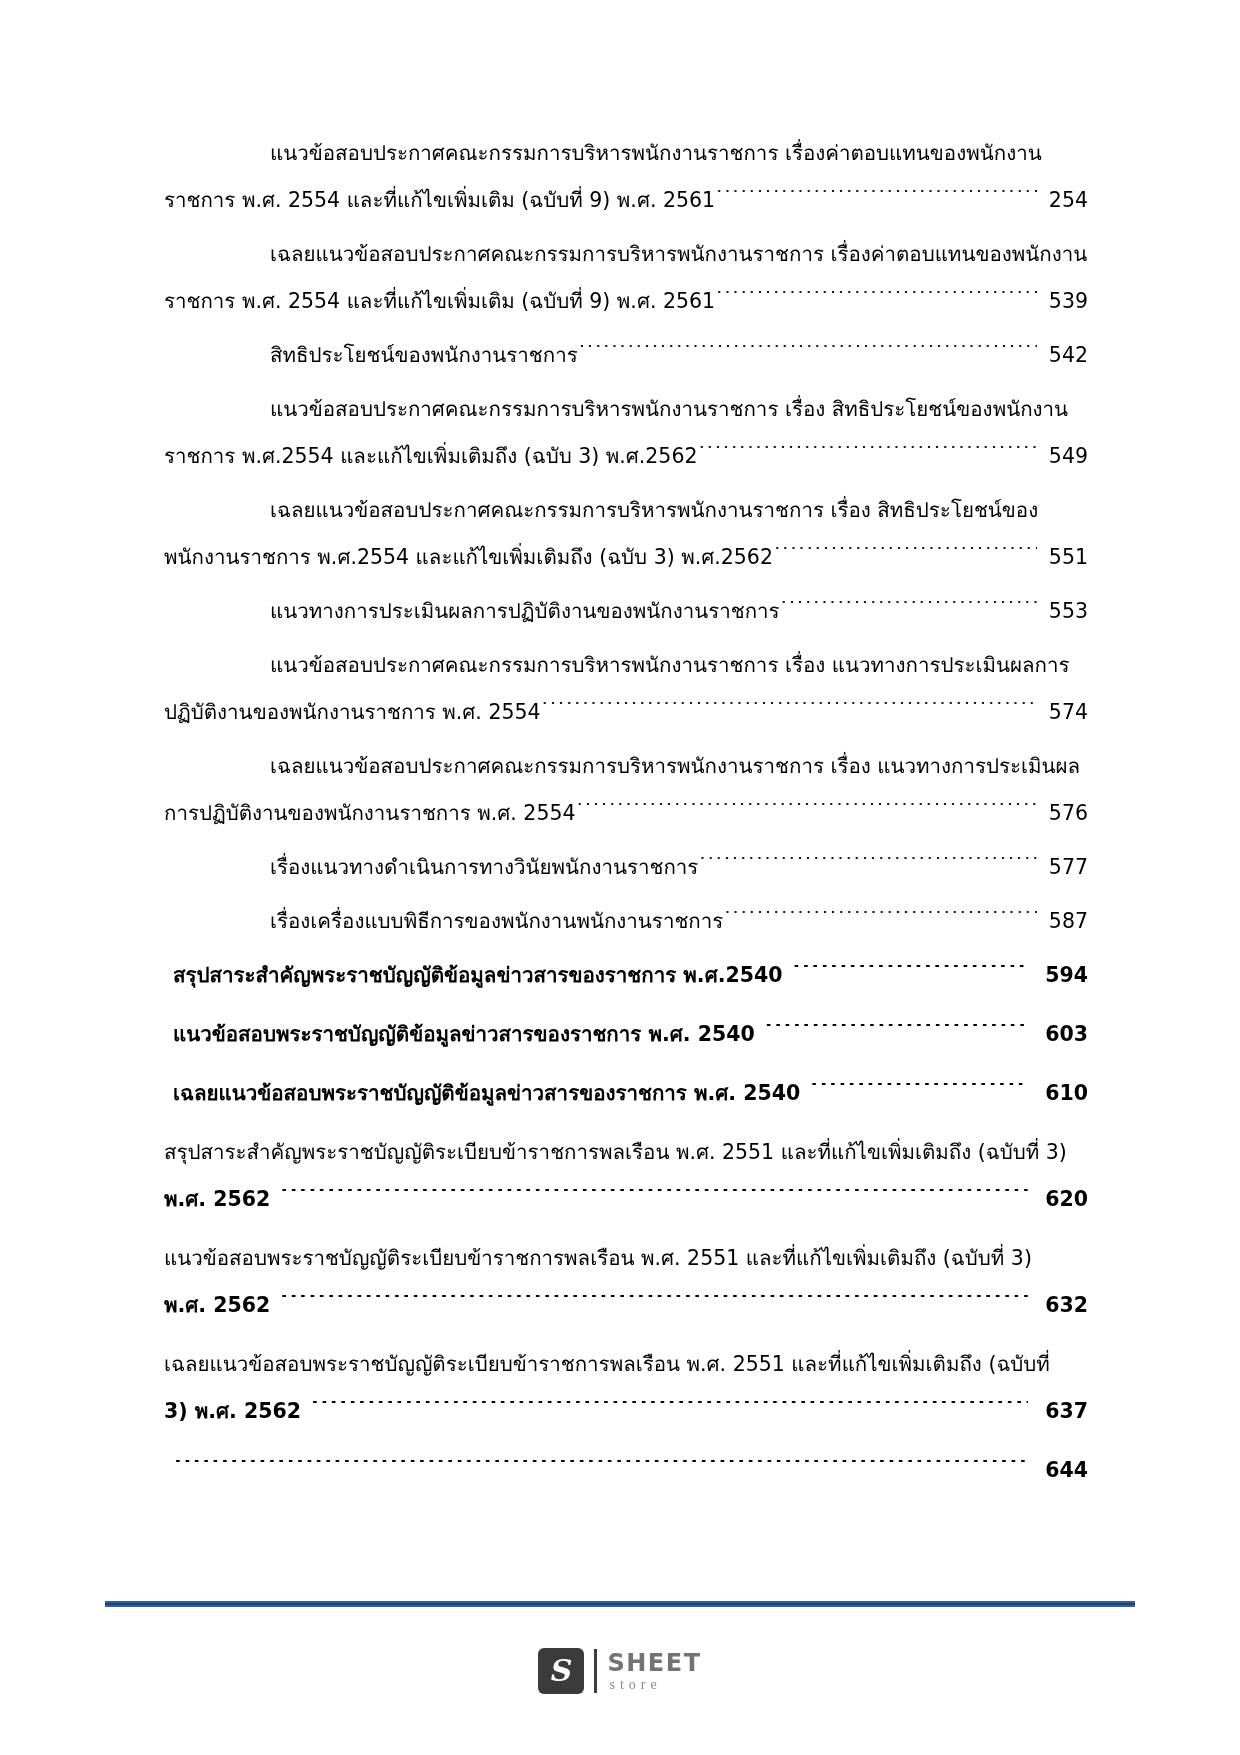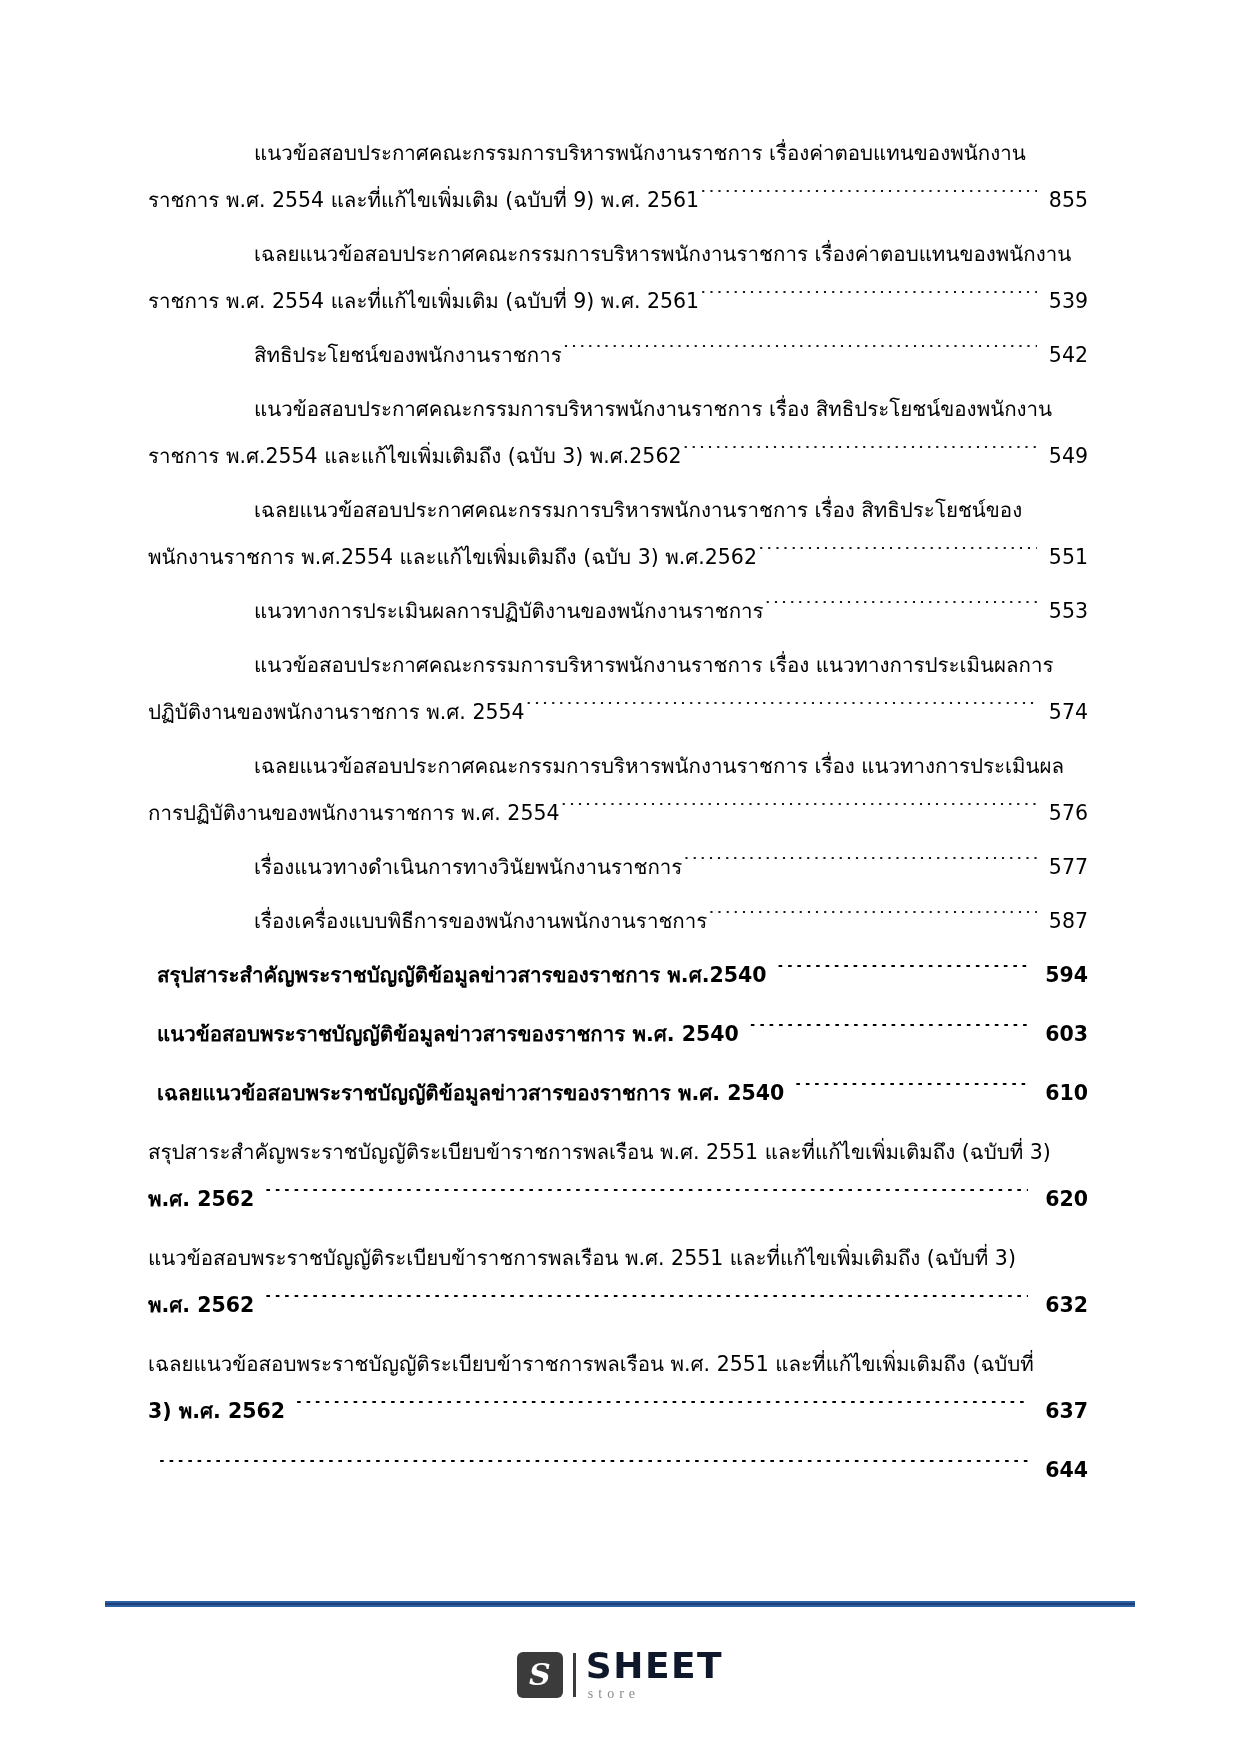--- a/index.html
+++ b/index.html
@@ -21,21 +21,21 @@
   }
   .content {
     position: absolute;
     left: 148px;
     top: 130px;
     width: 940px;
   }
 
   
   .toc-entry {
-    margin: 0 0 7px 0;
+    margin: 0 0 7px 16px;
     padding: 0;
   }
   .toc-line {
     display: flex;
     align-items: center;
     width: 100%;
     font-size: 20.5px;
     line-height: 47px;
     white-space: nowrap;
   }
@@ -136,23 +136,23 @@
   }
   .logo-words {
     display: flex;
     flex-direction: column;
     justify-content: center;
     line-height: 1;
   }
   .logo-sheet {
     font-family: "DejaVu Sans", "Liberation Sans", sans-serif;
     font-weight: bold;
-    font-size: 36px;
+    font-size: 24px;
     letter-spacing: 1.5px;
-    color: #0f172a;
+    color: #737373;
   }
   .logo-store {
     font-family: Liberation Serif, serif;
     font-size: 14px;
     letter-spacing: 5px;
     color: #8a8a8a;
     margin-top: 3px;
     padding-left: 2px;
   }
 </style>
@@ -160,21 +160,21 @@
 <body>
 
 <div class="page">
 
   <div class="content">
       <div class="toc-entry lvl-sub">
         <div class="wrap-head"><span class="first-indent"></span><span>แนวข้อสอบประกาศคณะกรรมการบริหารพนักงานราชการ เรื่องค่าตอบแทนของพนักงาน</span></div>
         <div class="toc-line">
           <span class="txt">ราชการ พ.ศ. 2554 และที่แก้ไขเพิ่มเติม (ฉบับที่ 9) พ.ศ. 2561</span>
           <span class="leader"></span>
-          <span class="pg">855</span>
+          <span class="pg">254</span>
         </div>
       </div>
       <div class="toc-entry lvl-sub">
         <div class="wrap-head"><span class="first-indent"></span><span>เฉลยแนวข้อสอบประกาศคณะกรรมการบริหารพนักงานราชการ  เรื่องค่าตอบแทนของพนักงาน</span></div>
         <div class="toc-line">
           <span class="txt">ราชการ พ.ศ. 2554 และที่แก้ไขเพิ่มเติม (ฉบับที่ 9) พ.ศ. 2561</span>
           <span class="leader"></span>
           <span class="pg">539</span>
         </div>
       </div>

